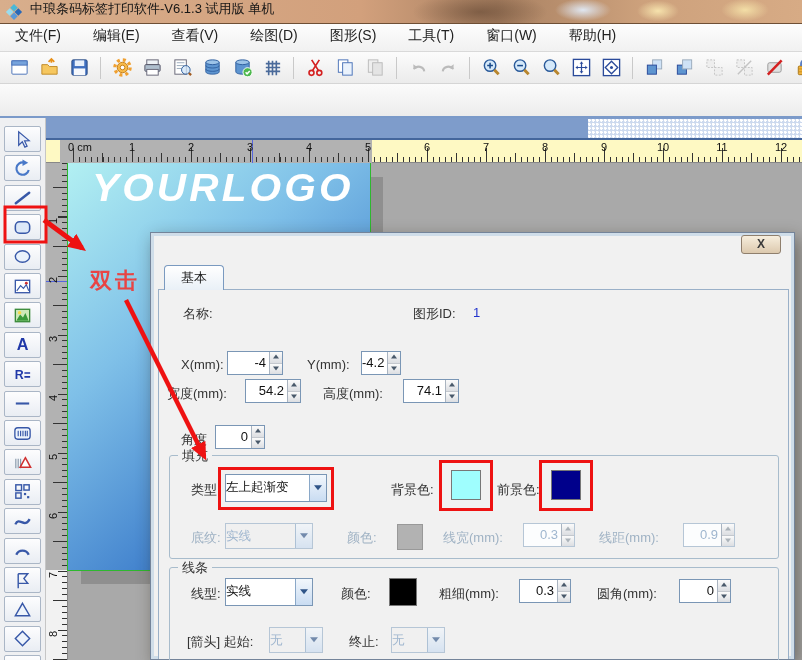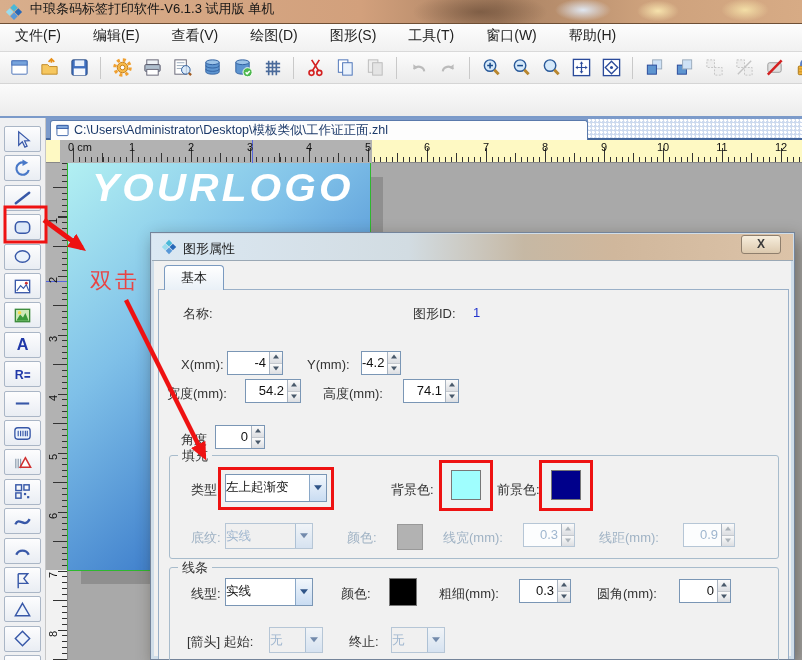--- a/index.html
+++ b/index.html
@@ -117,21 +117,21 @@
   .combo.dis{border-color:#b6c6d6;background:#f0f0f0}
   .combo.dis .cval{color:#9fb6cf}
   .combo.dis .carr{opacity:.65}
   .fgroup{position:absolute;border:1px solid #a8bccc;border-radius:3px}
   .fgroup .lg{position:absolute;top:-9px;left:8px;background:#f1f1f1;padding:0 4px;font-size:13px;color:#333}
   .swatch{position:absolute;border:1px solid #777}
   .redbox{position:absolute;border:3px solid #ee1212}
 
   
   #overlay{position:absolute;left:0;top:0;width:802px;height:660px;pointer-events:none;z-index:60}
-  #dbl{position:absolute;left:90px;top:266px;font-size:22px;font-weight:normal;color:#e84444;letter-spacing:3px;z-index:61}
+  #dbl{position:absolute;left:90px;top:266px;font-size:22px;font-weight:bold;color:#e84444;letter-spacing:3px;z-index:61}
 </style>
 </head>
 <body>
 
 <div id="titlebar">
   <span class="app-ic"><svg viewBox="0 0 22 22" width="100%" height="100%">
         <g transform="rotate(45 11 11)">
           <rect x="4" y="4" width="6.5" height="6.5" fill="#48b8d8"></rect>
           <rect x="11.5" y="4" width="6.5" height="6.5" fill="#2868b8"></rect>
           <rect x="4" y="11.5" width="6.5" height="6.5" fill="#9adcee"></rect>
@@ -378,27 +378,20 @@
   
   
   
   
   
 </div>
 
 <div id="tabcorner"></div>
 <div id="tabbar">
   <div class="pattern"></div>
-  <div id="doctab">
-    <svg viewBox="0 0 14 14">
-        <rect x="1" y="1.5" width="12" height="11" rx="1" fill="#fff" stroke="#3a62a8"></rect>
-        <rect x="1" y="1.5" width="12" height="3.4" fill="#7ea6dc" stroke="#3a62a8"></rect>
-      </svg>
-    <span class="dt">C:\Users\Administrator\Desktop\模板类似\工作证正面.zhl</span>
-  </div>
 </div>
 
 <div id="leftrail">
     <div class="rbtn" style="top: -14px;">
       <span style="display: flex;">
         <svg viewBox="0 0 22 22">
           <path d="M7 3 7 17 10.8 13.4 13.5 19 15.8 18 13.2 12.5 18 12.2Z" fill="#e8eefa" stroke="#3858a8" stroke-width="1.3"></path>
         </svg>
       </span>
     </div>
@@ -573,31 +566,20 @@
       <span class="num" style="top: 347px;">6</span>
       <span class="num" style="top: 406px;">7</span>
       <span class="num" style="top: 465px;">8</span>
     </div>
   <div id="label">
     <div id="logo">YOURLOGO</div>
   </div>
 </div>
 
 <div id="dialog">
-  <div id="dlg-title">
-    <span class="dic"><svg viewBox="0 0 22 22" width="100%" height="100%">
-          <g transform="rotate(45 11 11)">
-            <rect x="4" y="4" width="6.5" height="6.5" fill="#48b8d8"></rect>
-            <rect x="11.5" y="4" width="6.5" height="6.5" fill="#2868b8"></rect>
-            <rect x="4" y="11.5" width="6.5" height="6.5" fill="#9adcee"></rect>
-            <rect x="11.5" y="11.5" width="6.5" height="6.5" fill="#5898d8"></rect>
-          </g>
-        </svg></span>
-    <span class="dtt">图形属性</span>
-  </div>
   <div id="dlg-close">X</div>
   <div id="dlg-page"></div>
   <div id="dlg-tab">基本</div>
 
   <span class="dlabel" style="left:32px;top:72px">名称:</span>
   <span class="dlabel" style="left:262px;top:72px">图形ID:</span>
   <span class="dval-blue" style="left:322px;top:72px">1</span>
 
   <span class="dlabel" style="left:30px;top:124px">X(mm):</span>
   <div class="spin" style="left:76px;top:118px;width:56px">

